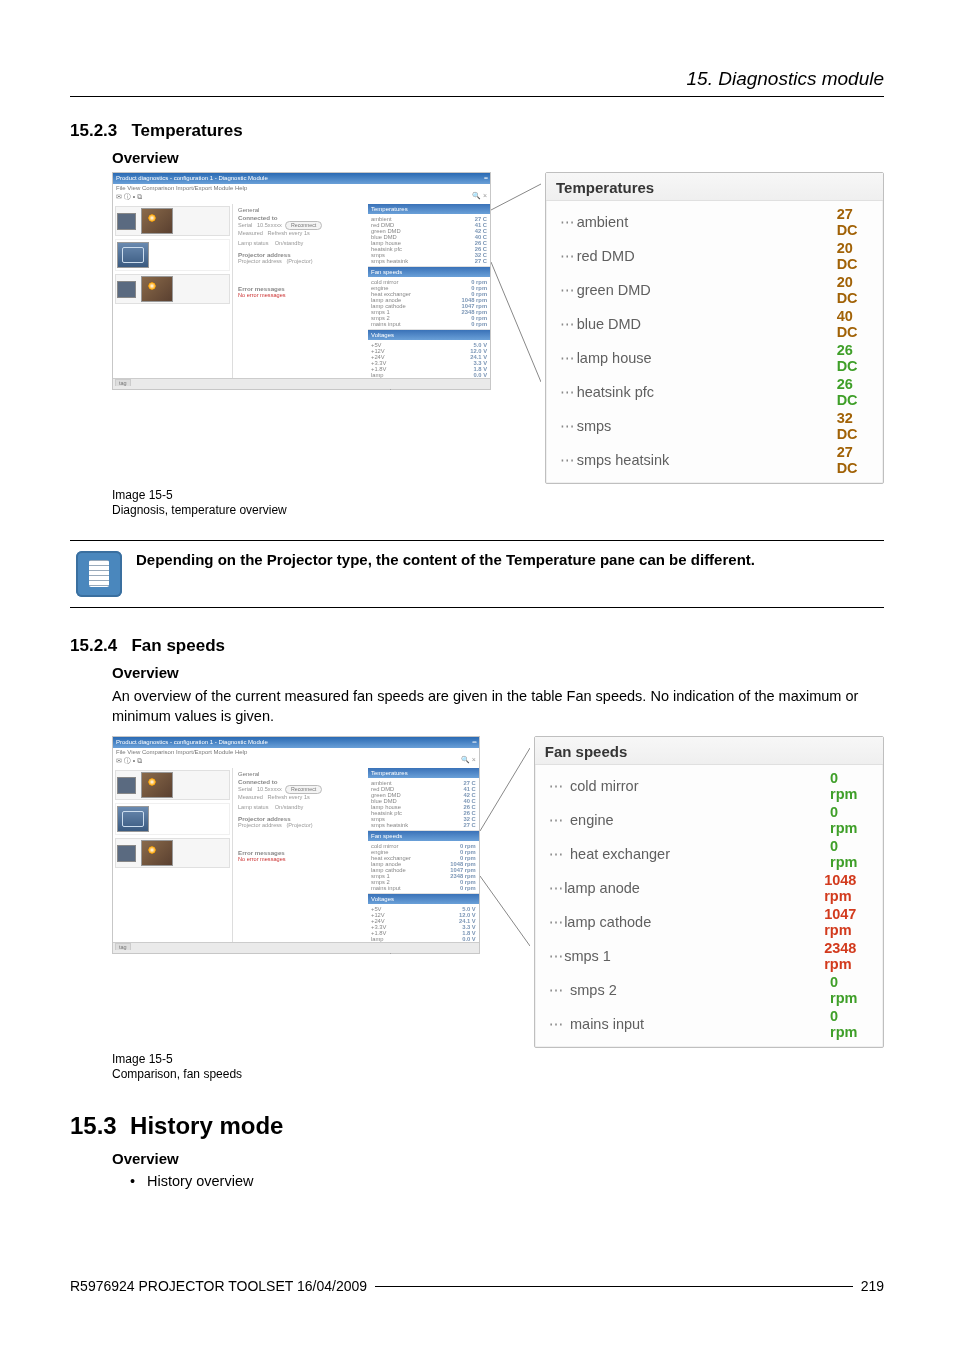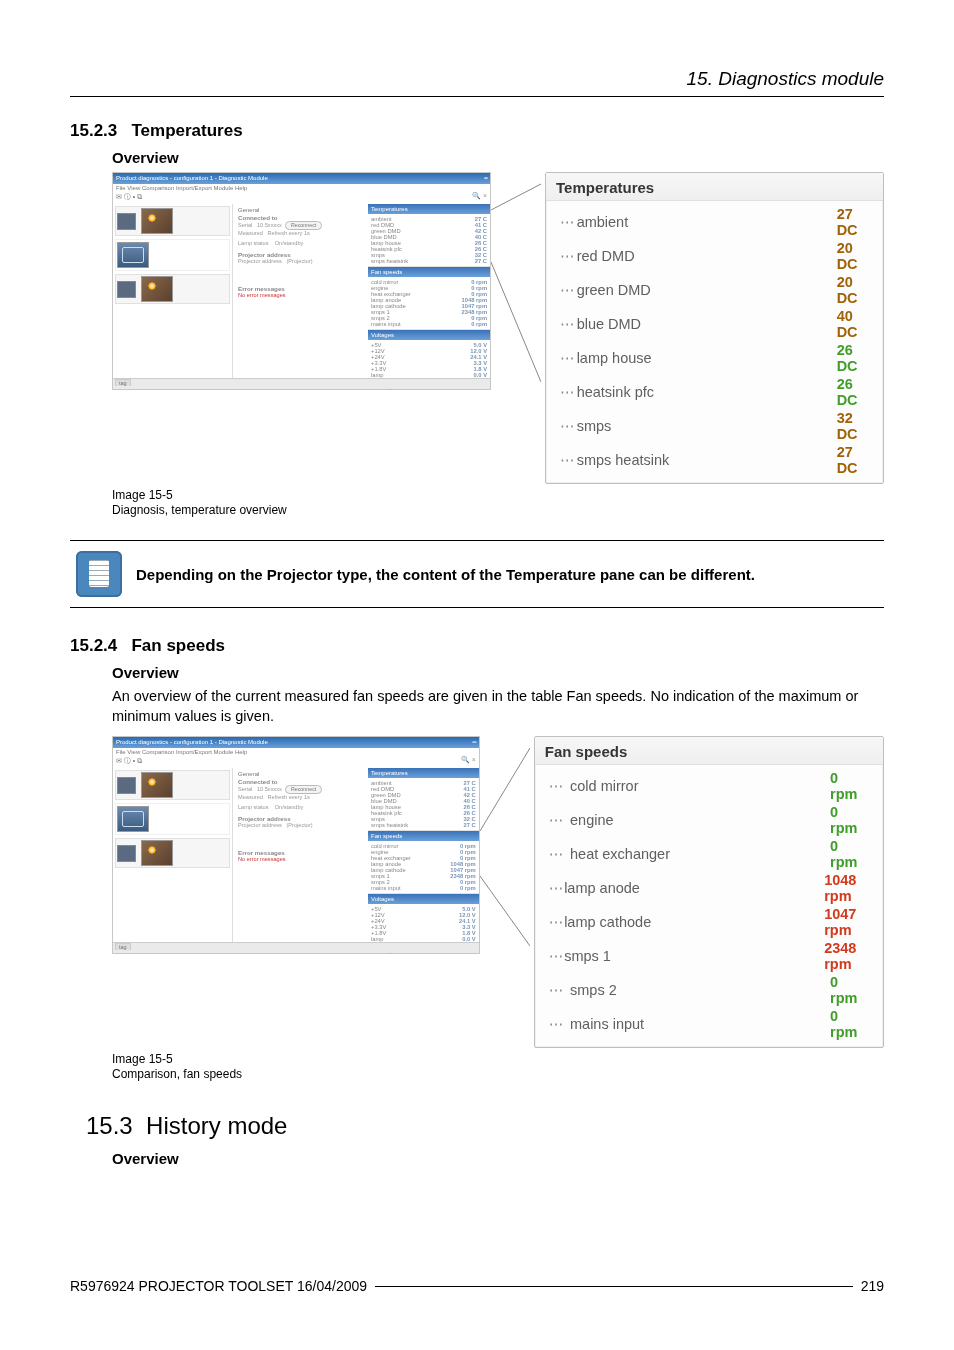--- a/index.html
+++ b/index.html
@@ -22,21 +22,21 @@
     font-style: italic;
     font-size: 19px;
     border-bottom: 1.5px solid #000;
     padding-bottom: 6px;
     margin-bottom: 24px;
   }
   .h-sec { font-size: 17px; font-weight: bold; margin: 18px 0 8px 0; }
   .h-ov { font-size: 15px; font-weight: bold; margin: 6px 0 6px 0; }
   .indent { margin-left: 42px; }
   .para { font-size: 14.5px; line-height: 1.35; margin: 4px 0 10px 0; }
-  .h-big { font-size: 24px; font-weight: normal; margin: 30px 0 10px 16px; }
+  .h-big { font-size: 24px; font-weight: bold; margin: 30px 0 10px 0; }
   .caption { font-size: 12px; line-height: 1.25; margin-top: 2px; }
   ul.bullets { font-size: 14.5px; margin: 6px 0 0 0; padding-left: 18px; list-style: none; }
   ul.bullets li::before { content: "•"; margin-right: 12px; }
   ul.bullets li { margin: 2px 0; }
 
   
   .figwrap { display: flex; align-items: stretch; margin: 6px 0 4px 0; }
   .mini {
     width: 390px; height: 218px;
     background: #fff;
@@ -100,21 +100,21 @@
   .zoom .zbody { padding: 4px 0 0 0; }
   .zrow { display:flex; align-items:center; font-size: 14.5px; padding: 1px 18px 1px 14px; }
   .zrow .dash { color:#888; width: 24px; }
   .zrow .k { color:#606060; flex:0 0 260px; }
   .zrow .v { font-weight:bold; }
   .v.orange { color:#a16207; }
   .v.green  { color:#3f9f29; }
   .v.red    { color:#d23a1d; }
 
   
-  .notewrap { display:flex; align-items:center; border-top:1.5px solid #000; border-bottom:1.5px solid #000; margin: 22px 0 28px 0; padding: 10px 6px; }
+  .notewrap { display:flex; align-items:flex-start; border-top:1.5px solid #000; border-bottom:1.5px solid #000; margin: 22px 0 28px 0; padding: 10px 6px; }
   .noteicon {
     width: 46px; height: 46px; border-radius: 6px;
     background: #4a87bd; position:relative; flex:0 0 46px; margin-right: 14px;
     box-shadow: inset 0 0 0 2px #3a6f9f;
   }
   .noteicon::before {
     content:""; position:absolute; left:13px; top:9px; width:20px; height:27px;
     background:#fff; border-radius:2px;
     background-image: repeating-linear-gradient(#fff,#fff 4px,#9ab 4px,#9ab 5px);
     background-position: 0 6px;
@@ -580,20 +580,21 @@
       <span>Comparison, fan speeds</span>
     </div>
   </div>
 
   <div class="h-big">
     <span>15.3</span>&nbsp;&nbsp;<span>History mode</span>
   </div>
   <div class="indent">
     <div class="h-ov">Overview</div>
     <ul class="bullets" id="bullets">
+        <li>History overview</li>
       </ul>
   </div>
 
 </div>
 
 <div class="footer">
   <span>R5976924  PROJECTOR TOOLSET  16/04/2009</span>
   <span class="line"></span>
   <span>219</span>
 </div>

